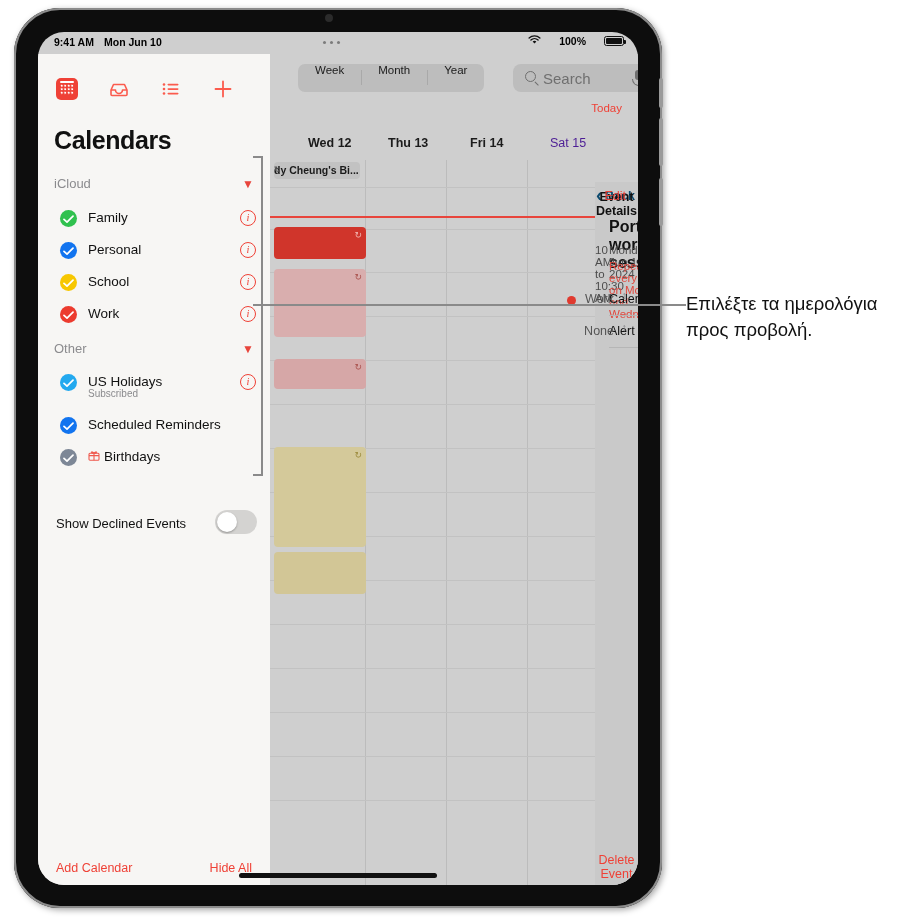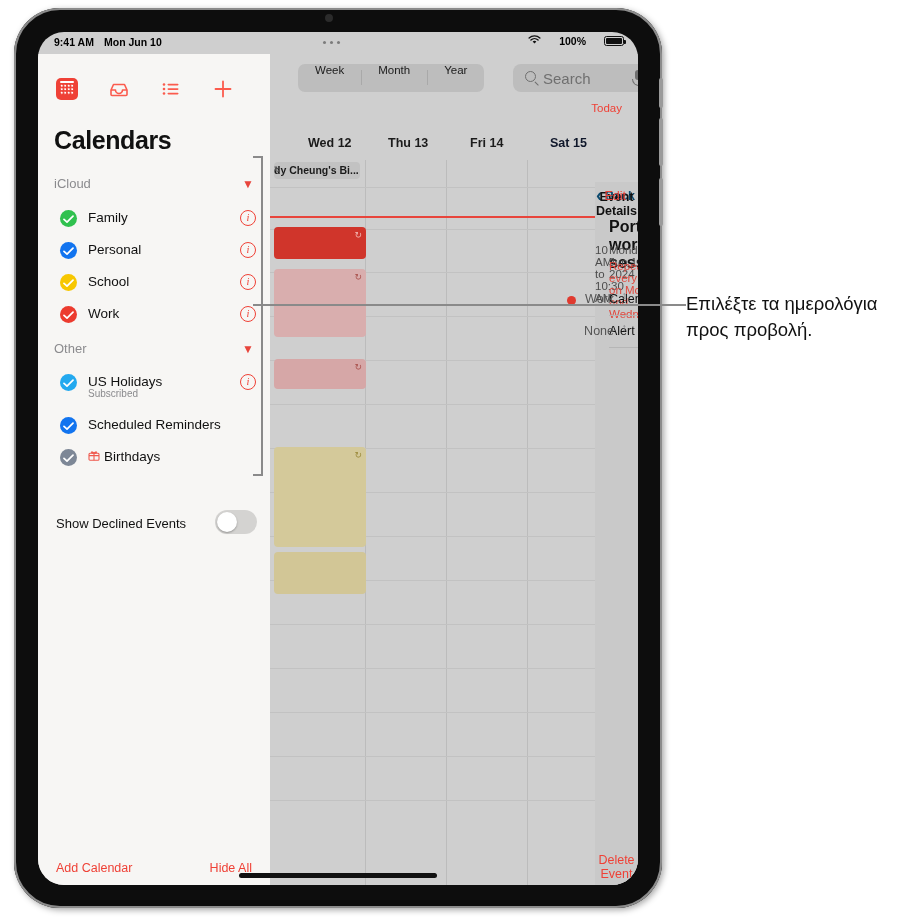--- a/index.html
+++ b/index.html
@@ -109,21 +109,21 @@
                       background:#6f6f6f; transform: rotate(45deg); }
   .search .ph { position: absolute; left: 30px; top: 6px; font-size: 15px; color: #6f6f6f; }
   .mic { position: absolute; right: 10px; top: 6px; width: 6px; height: 10px; border-radius: 3px;
          background: #6f6f6f; }
   .mic::after { content:""; position:absolute; left:-3px; top:9px; width:12px; height:6px;
                 border: 1.3px solid #6f6f6f; border-top: none; border-radius: 0 0 7px 7px; }
 
   .today { position: absolute; right: 16px; top: 48px; font-size: 11.5px; color: #ef4136; }
   .daybar { position: absolute; left: 0; top: 78px; right: 0; height: 28px; }
   .day { position: absolute; top: 4px; font-size: 12.5px; font-weight: bold; color: #1b1b1b; }
-  .day.dim { color: #0f172a; font-weight: bold; }
+  .day.dim { color: #4c1d95; font-weight: normal; }
 
   .colsep { position: absolute; top: 106px; bottom: 0; width: 1px; background: #bcbcbc; }
   .hourline { position: absolute; left: 0; right: 0; height: 1px; background: #c2c2c2; }
 
   .allday { position: absolute; left: 4px; top: 108px; width: 86px; height: 17px;
             background: #c2c2c2; border-radius: 4px; }
   .allday span { position: absolute; left: 0px; top: 2px; font-size: 10.5px; font-weight: bold; color: #1b1b1b; white-space: nowrap;}
   .allday .rep { position: absolute; right: 4px; top: 3px; font-size: 8px; color: #555; }
 
   .ev { position: absolute; border-radius: 4px; }

